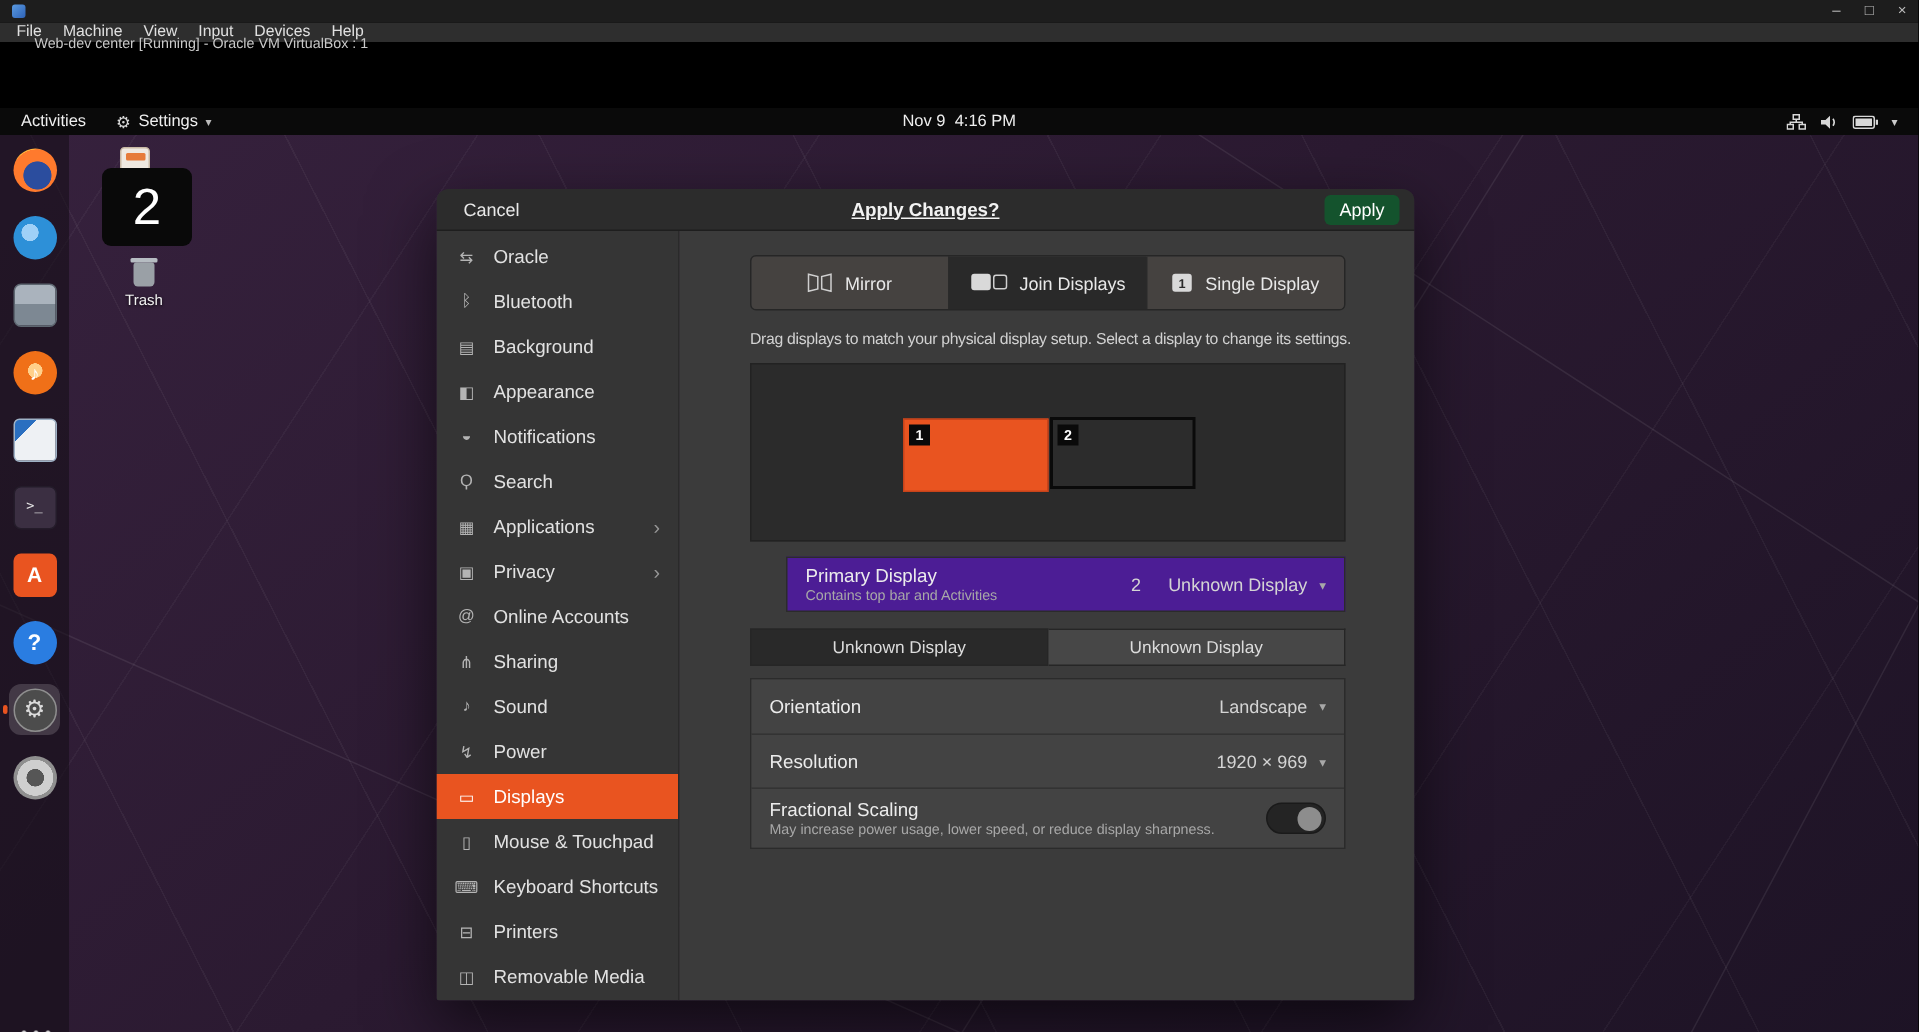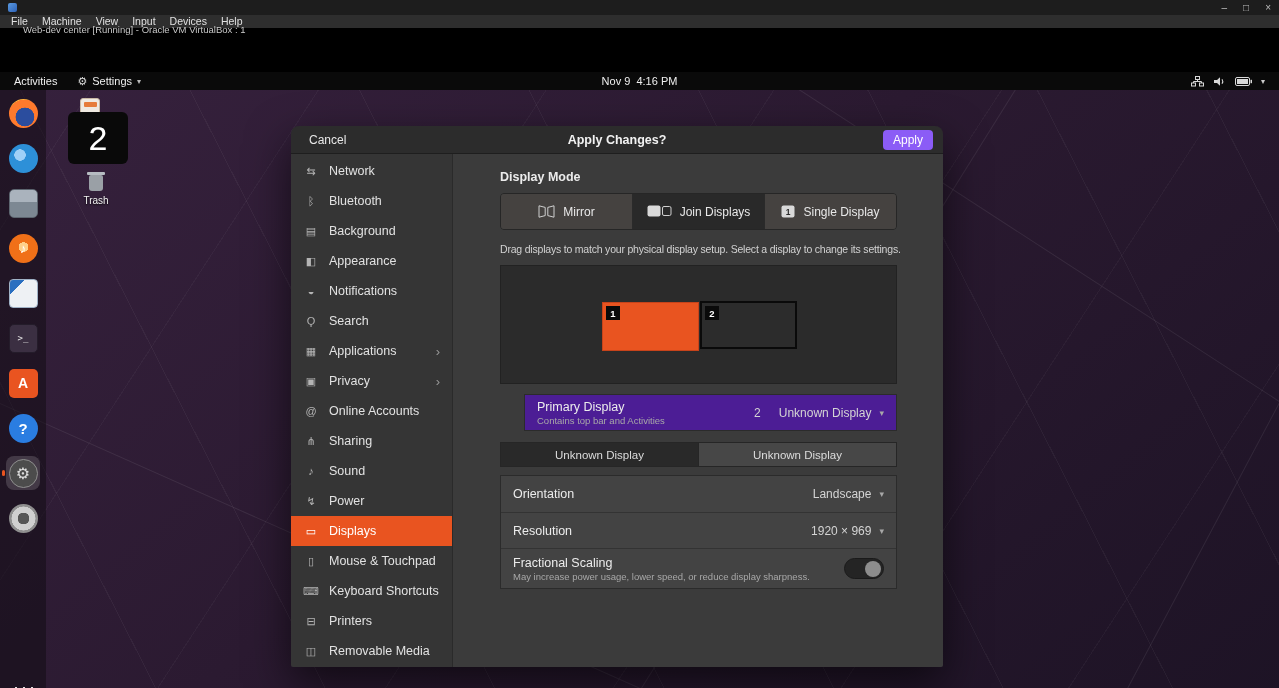--- a/index.html
+++ b/index.html
@@ -92,22 +92,22 @@
 
   
   .settings-window { position:absolute; left:291px; top:36px; width:652px; height:541px;
     border-radius:8px 8px 2px 2px; overflow:hidden; display:flex; flex-direction:column;
     box-shadow:0 16px 44px rgba(0,0,0,0.6); z-index:4; }
   .win-header { height:28px; flex:none; background:#2c2c2c; border-bottom:1px solid #1e1e1e;
     display:flex; align-items:center; position:relative; }
   .btn-cancel { margin-left:10px; font-size:12px; color:#e8e8e8; padding:3px 8px;
     border-radius:4px; }
   .win-title { position:absolute; left:50%; transform:translateX(-50%); font-weight:bold;
-    font-size:12.5px; color:#f2f2f2; white-space:nowrap; }
-  .btn-apply { margin-left:auto; margin-right:10px; background:#8b5cf6; color:#fff;
+    font-size:12.5px; color:#f2f2f2; white-space:nowrap;text-decoration:underline; }
+  .btn-apply { margin-left:auto; margin-right:10px; background:#14532d; color:#fff;
     font-size:12px; padding:3px 10px; border-radius:4px; }
 
   .win-body { flex:1; display:flex; min-height:0; }
   .sidebar { width:162px; flex:none; background:#353535; border-right:1px solid #2a2a2a;
     padding-top:2px; }
   .side-item { height:30px; display:flex; align-items:center; gap:10px; padding:0 12px;
     font-size:12.5px; color:#e2e2e2; }
   .side-item .sicon { width:16px; text-align:center; font-size:11px; color:#b4b4b4; flex:none; }
   .side-item .schev { margin-left:auto; color:#979797; font-size:13px; }
   .side-item.active { background:#e95420; color:#fff; }
@@ -276,21 +276,21 @@
     <div class="win-header">
       <span class="btn-cancel">Cancel</span>
       <span class="win-title">Apply Changes?</span>
       <span class="btn-apply">Apply</span>
     </div>
     <div class="win-body">
 
       <div class="sidebar">
         <div class="side-item">
           <span class="sicon">⇆</span>
-          <span>Network</span>
+          <span>Oracle</span>
         </div>
         <div class="side-item">
           <span class="sicon">ᛒ</span>
           <span>Bluetooth</span>
         </div>
         <div class="side-item">
           <span class="sicon">▤</span>
           <span>Background</span>
         </div>
         <div class="side-item">
@@ -347,21 +347,20 @@
           <span class="sicon">⊟</span>
           <span>Printers</span>
         </div>
         <div class="side-item">
           <span class="sicon">◫</span>
           <span>Removable Media</span>
         </div>
       </div>
 
       <div class="content">
-        <div class="section-label">Display Mode</div>
 
         <div class="mode-group">
           <div class="mode-btn">
             <svg width="17" height="13" viewBox="0 0 17 13">
               <path d="M1 0.8 L7.2 2.4 L7.2 10.6 L1 12.2 Z" fill="none" stroke="#cfcfcf"></path>
               <path d="M16 0.8 L9.8 2.4 L9.8 10.6 L16 12.2 Z" fill="none" stroke="#cfcfcf"></path>
             </svg>
             <span>Mirror</span>
           </div>
           <div class="mode-btn selected">

